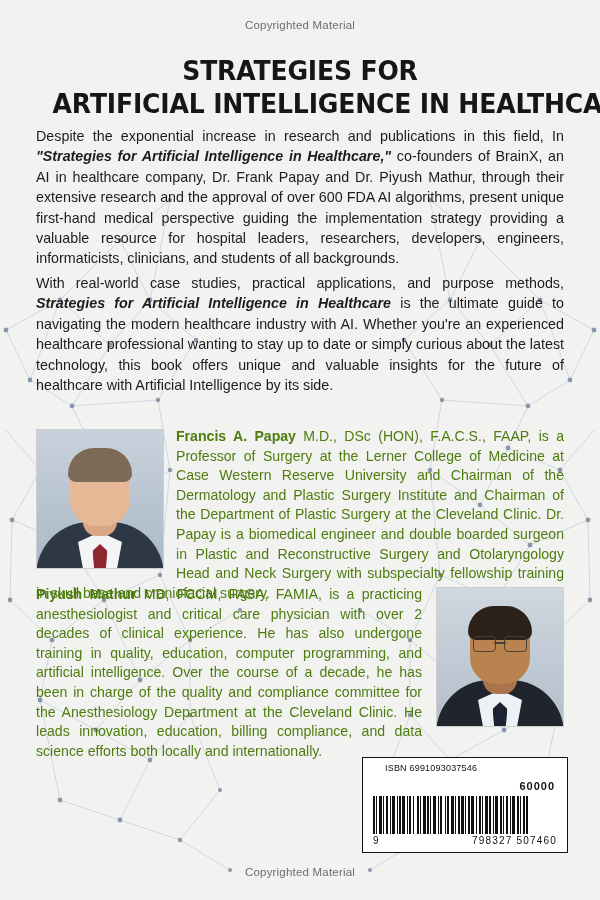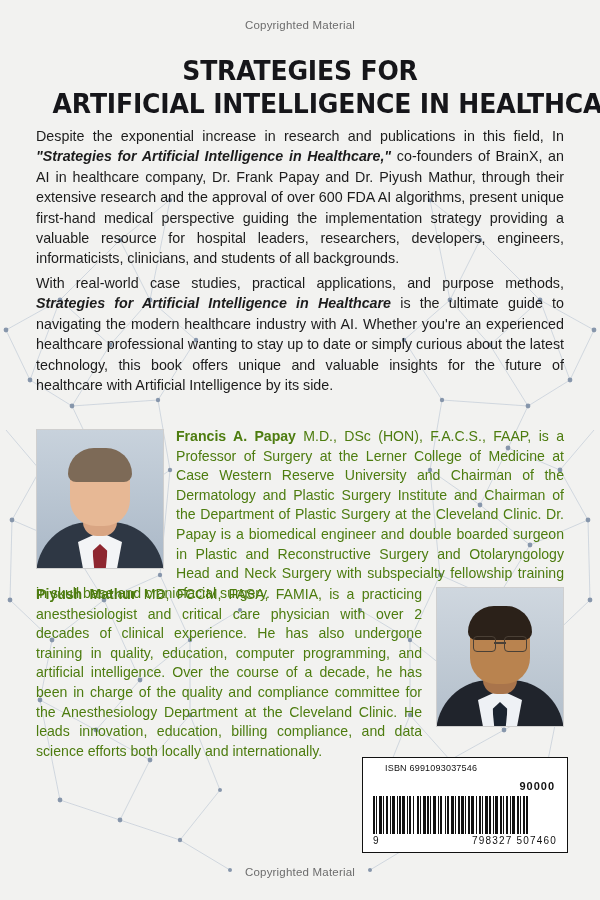--- a/index.html
+++ b/index.html
@@ -414,21 +414,21 @@
         </div>
     </div>
     <span class="name">Piyush Mathur</span><span> MD, FCCM, FASA, FAMIA, is a practicing anesthesiologist and critical care physician with over 2 decades of clinical experience. He has also undergone training in quality, education, computer programming, and artificial intelligence. Over the course of a decade, he has been in charge of the quality and compliance committee for the Anesthesiology Department at the Cleveland Clinic. He leads innovation, education, billing compliance, and data science efforts both locally and internationally.</span>
   </div>
 
   <div class="copyright-bar copyright-bottom">Copyrighted Material</div>
 </div>
 
 <div class="isbn-box">
   <div class="isbn-text">ISBN 6991093037546</div>
-  <div class="price-code">90000</div>
+  <div class="price-code">60000</div>
   <div class="bars">
     <i style="width:2px"></i>
       <i style="width:1px;background:transparent"></i>
       <i style="width:1px"></i>
       <i style="width:2px;background:transparent"></i>
     <i style="width:3px"></i>
       <i style="width:1px;background:transparent"></i>
       <i style="width:1px"></i>
       <i style="width:2px;background:transparent"></i>
     <i style="width:2px"></i>

